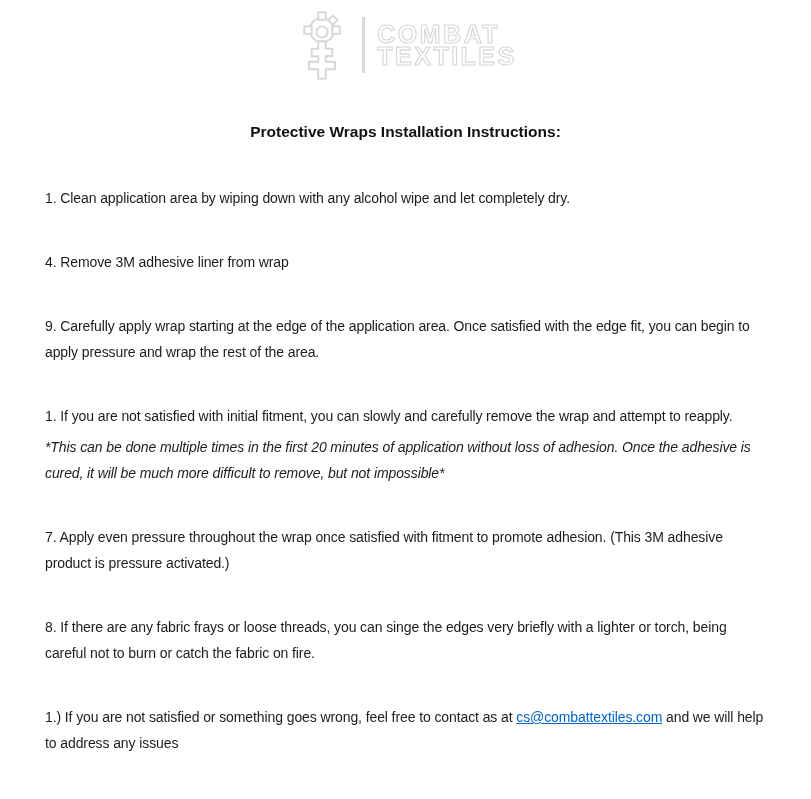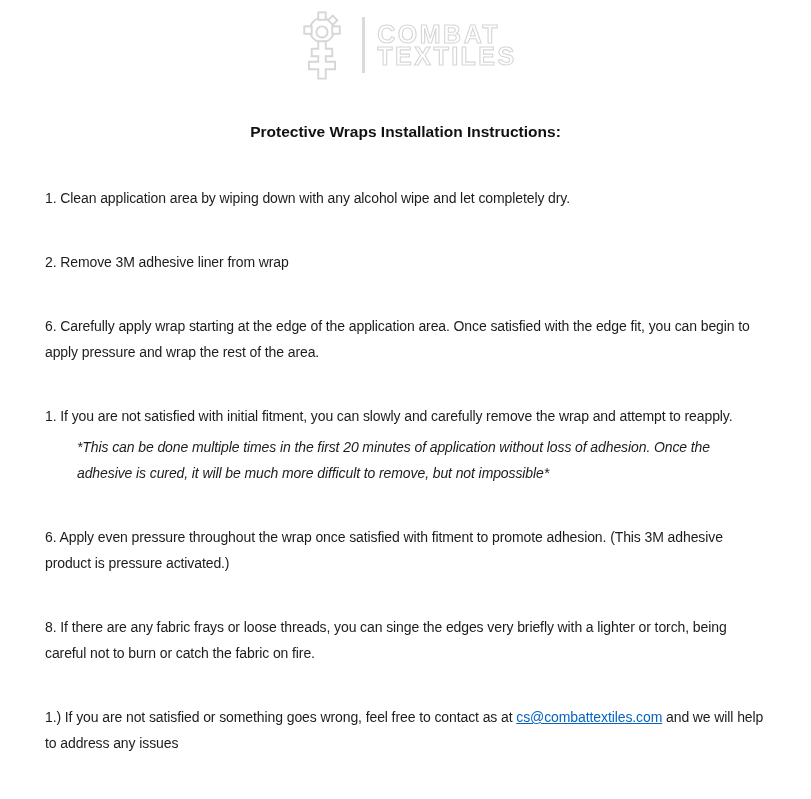--- a/index.html
+++ b/index.html
@@ -49,21 +49,20 @@
   .content p {
     margin: 0 0 38px 0;
     font-size: 14px;
     line-height: 26px;
     letter-spacing: -0.1px;
     color: #1c1c1c;
   }
   .content p.note {
     font-style: italic;
     margin-top: -33px;
-    margin-left: 32px;
   }
   a.email {
     color: #0563C1;
   }
 </style>
 </head>
 <body>
 
 <div class="page">
 
@@ -85,22 +84,22 @@
     <div class="brand">
       <span>COMBAT</span>
       <span>TEXTILES</span>
     </div>
   </div>
 
   <h1 class="title">Protective Wraps Installation Instructions:</h1>
 
   <div class="content">
     <p>1. Clean application area by wiping down with any alcohol wipe and let completely dry.</p>
-    <p>2. Remove 3M adhesive liner from wrap</p>
-    <p>6. Carefully apply wrap starting at the edge of the application area. Once satisfied with the edge fit, you can begin to apply pressure and wrap the rest of the area.</p>
+    <p>4. Remove 3M adhesive liner from wrap</p>
+    <p>9. Carefully apply wrap starting at the edge of the application area. Once satisfied with the edge fit, you can begin to apply pressure and wrap the rest of the area.</p>
     <p>1. If you are not satisfied with initial fitment, you can slowly and carefully remove the wrap and attempt to reapply.</p>
     <p class="note">*This can be done multiple times in the first 20 minutes of application without loss of adhesion. Once the adhesive is cured, it will be much more difficult to remove, but not impossible*</p>
-    <p>6. Apply even pressure throughout the wrap once satisfied with fitment to promote adhesion. (This 3M adhesive product is pressure activated.)</p>
+    <p>7. Apply even pressure throughout the wrap once satisfied with fitment to promote adhesion. (This 3M adhesive product is pressure activated.)</p>
     <p>8. If there are any fabric frays or loose threads, you can singe the edges very briefly with a lighter or torch, being careful not to burn or catch the fabric on fire.</p>
     <p><span>1.) If you are not satisfied or something goes wrong, feel free to contact as at </span><a class="email" href="#">cs@combattextiles.com</a><span> and we will help to address any issues</span></p>
   </div>
 
 </div>
 
 </body></html>

